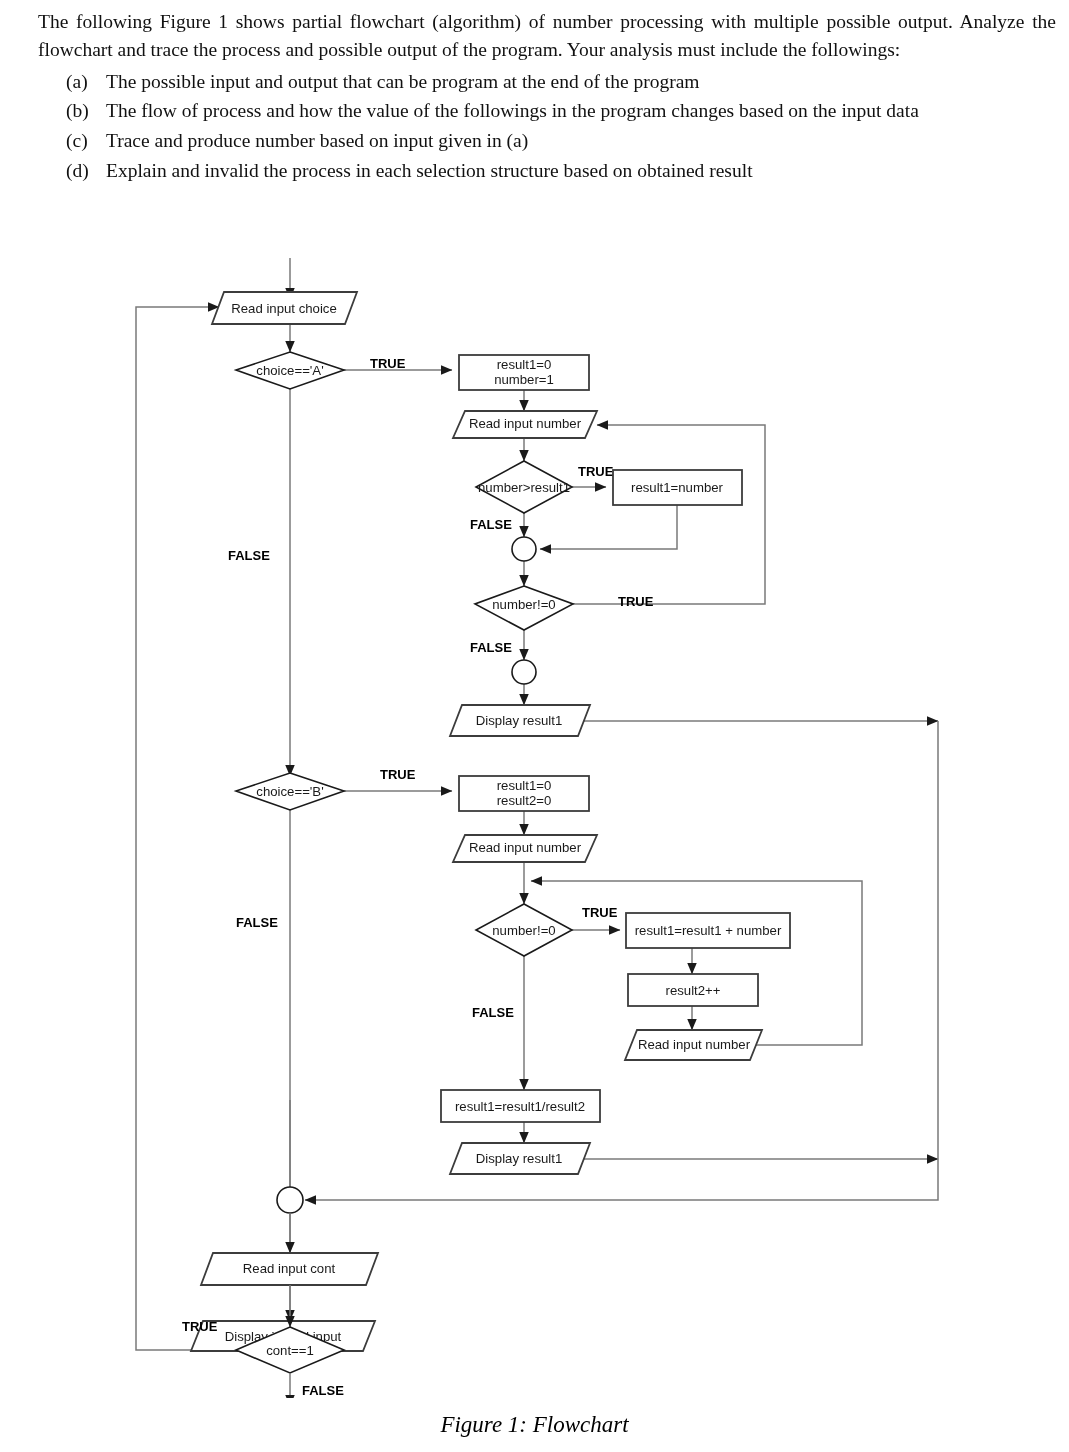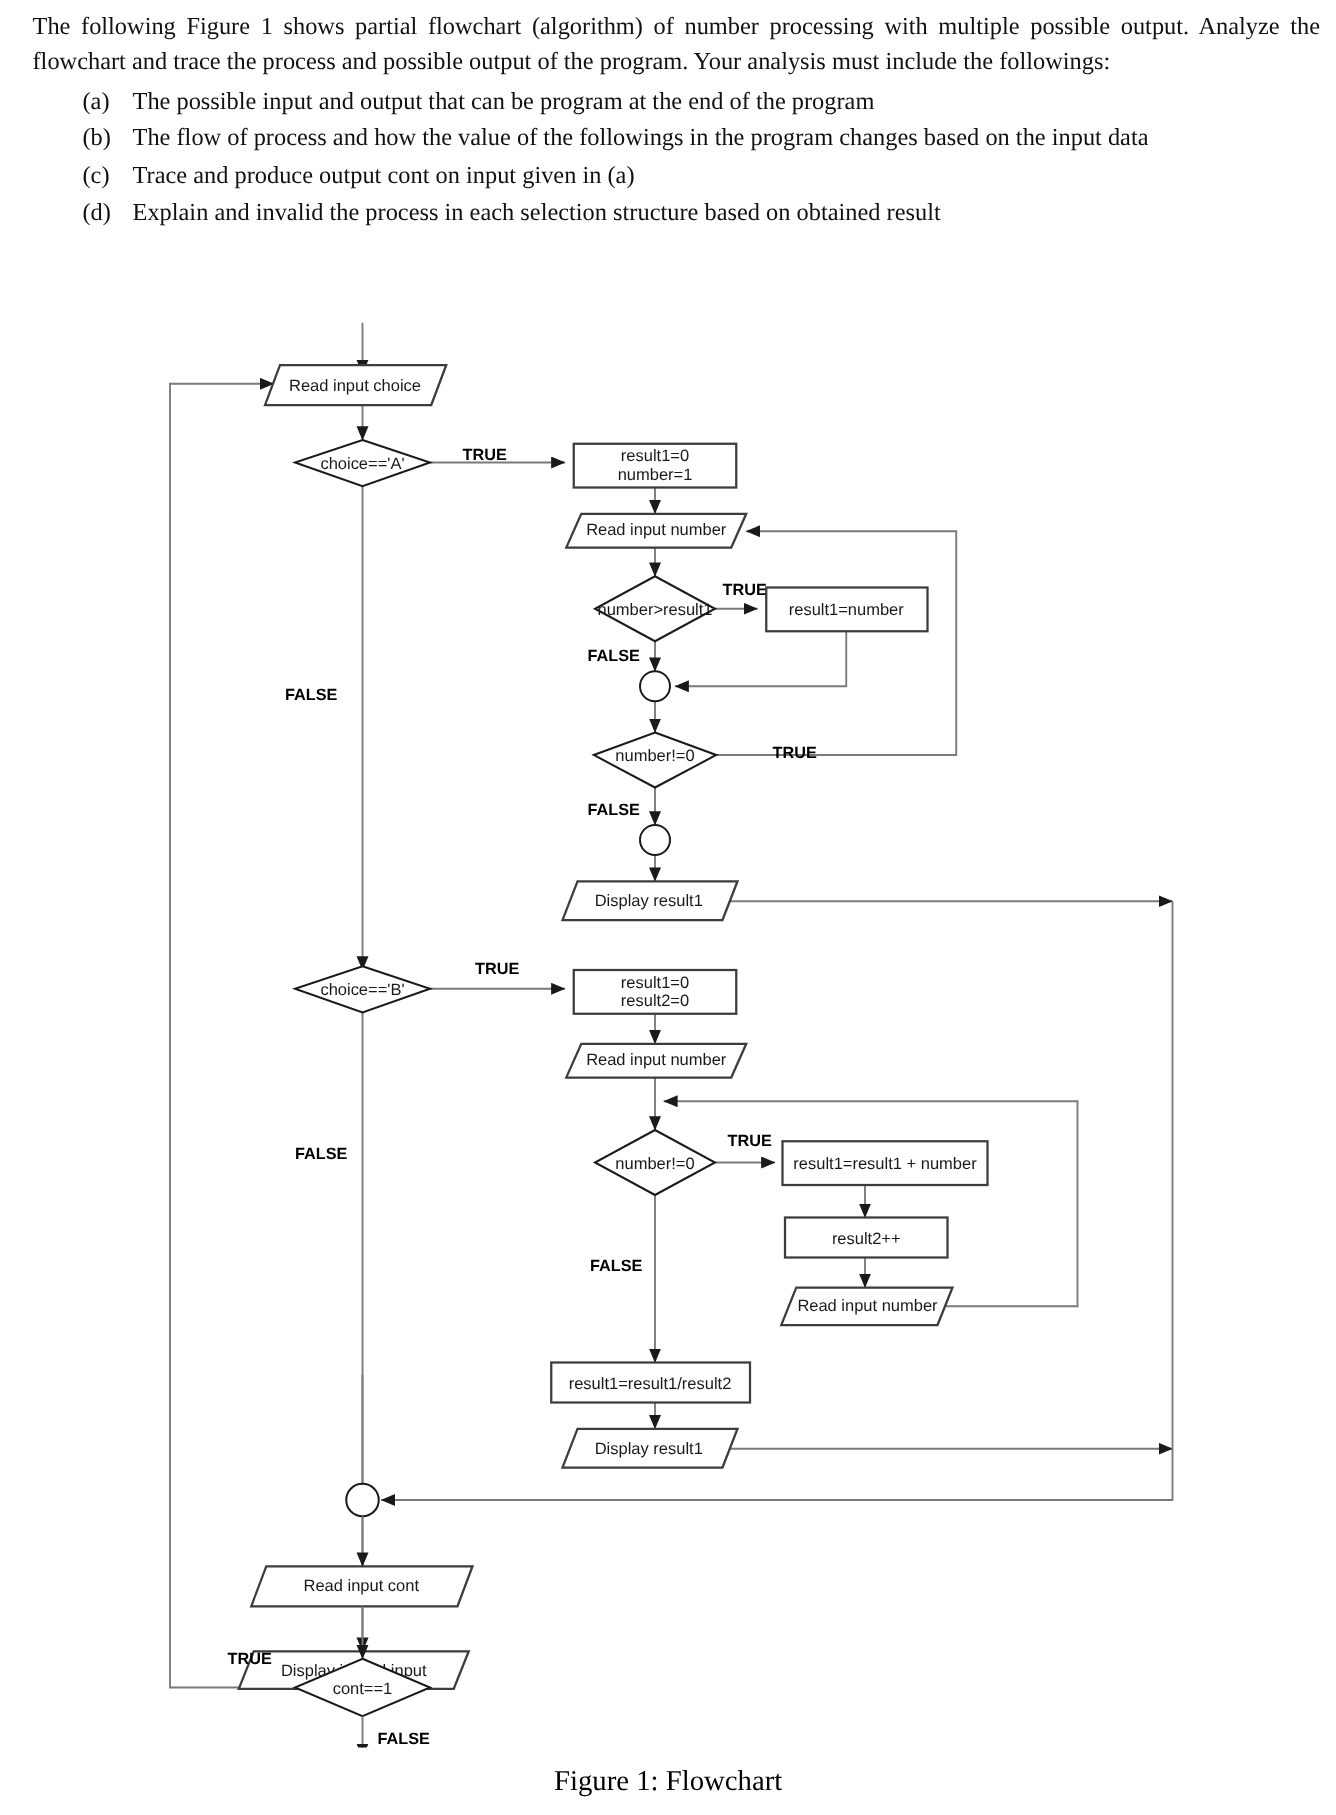--- a/index.html
+++ b/index.html
@@ -6,32 +6,32 @@
   body{
     width:1069px;height:1452px;position:relative;overflow:hidden;
     font-family:"Liberation Serif", serif;
     color:#000000;
   }
   #question{
     position:absolute;left:26px;top:8px;width:1030px;
     font-family:"Liberation Serif", serif;
     font-size:19.5px;line-height:1.45;text-align:justify;color:#111;
   }
-  #question p{margin:0 0 1px 0;}
+  #question p{margin:0 0 1px 12px;}
   .qlist{margin:3px 0 0 0;padding:0;list-style:none;}
   .qlist li{
     display:flex;align-items:flex-start;
     margin:0 0 2px 0;line-height:1.42;
   }
   .qlabel{width:40px;flex:0 0 40px;text-align:left;padding-left:40px;}
   .qtext{flex:1 1 auto;}
   #flow{position:absolute;left:0;top:258px;width:1069px;height:1140px;}
   #figcap{
     position:absolute;left:0;top:1412px;width:1069px;text-align:center;
-    font-family:"Liberation Serif", serif;font-size:23px;
+    font-family:"Liberation Serif", serif;font-size:23px;font-style:italic;
   }
   svg text.node{
     font-family:"Liberation Sans", sans-serif;
     font-size:13.2px;fill:#1a1a1a;
   }
   svg text.lbl{
     font-family:"Liberation Sans", sans-serif;
     font-size:13px;font-weight:bold;fill:#000;
   }
   .shape{fill:#ffffff;stroke:#3c3c3c;stroke-width:1.8;}
@@ -48,21 +48,21 @@
     <li>
       <span class="qlabel">(a)</span>
       <span class="qtext">The possible input and output that can be program at the end of the program</span>
     </li>
     <li>
       <span class="qlabel">(b)</span>
       <span class="qtext">The flow of process and how the value of the followings in the program changes based on the input data</span>
     </li>
     <li>
       <span class="qlabel">(c)</span>
-      <span class="qtext">Trace and produce output cont on input given in (a)</span>
+      <span class="qtext">Trace and produce number based on input given in (a)</span>
     </li>
     <li>
       <span class="qlabel">(d)</span>
       <span class="qtext">Explain and invalid the process in each selection structure based on obtained result</span>
     </li>
   </ul>
 </div>
 
 <svg id="flow" viewBox="0 0 1069 1140">
   <defs>

